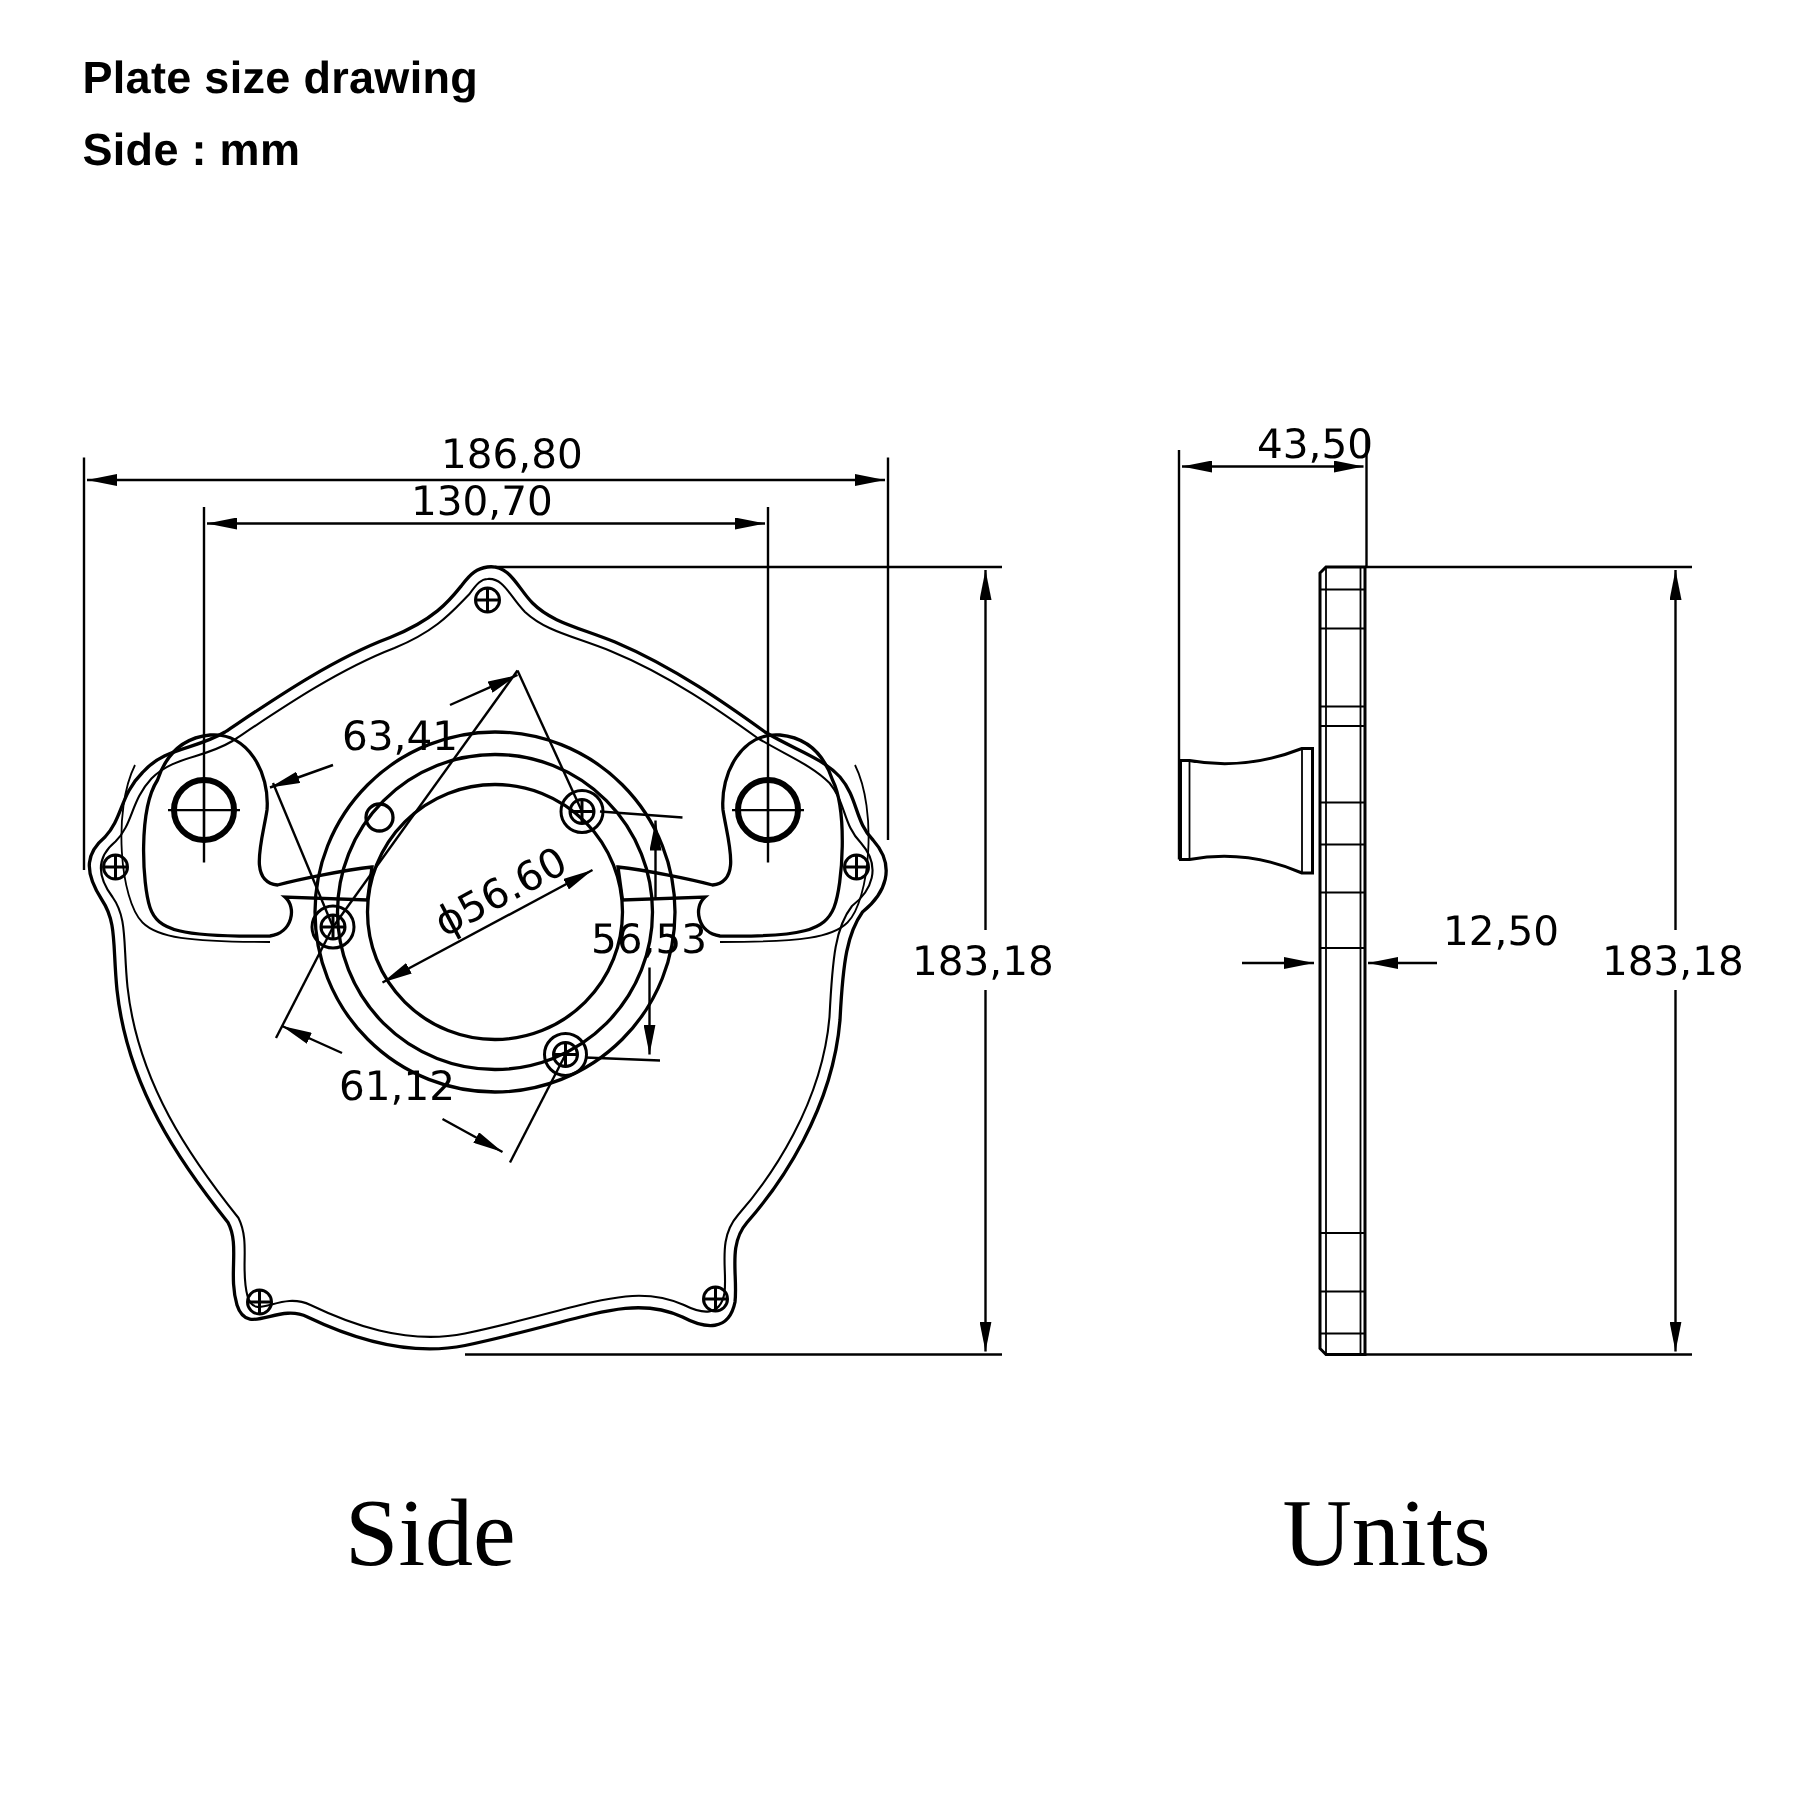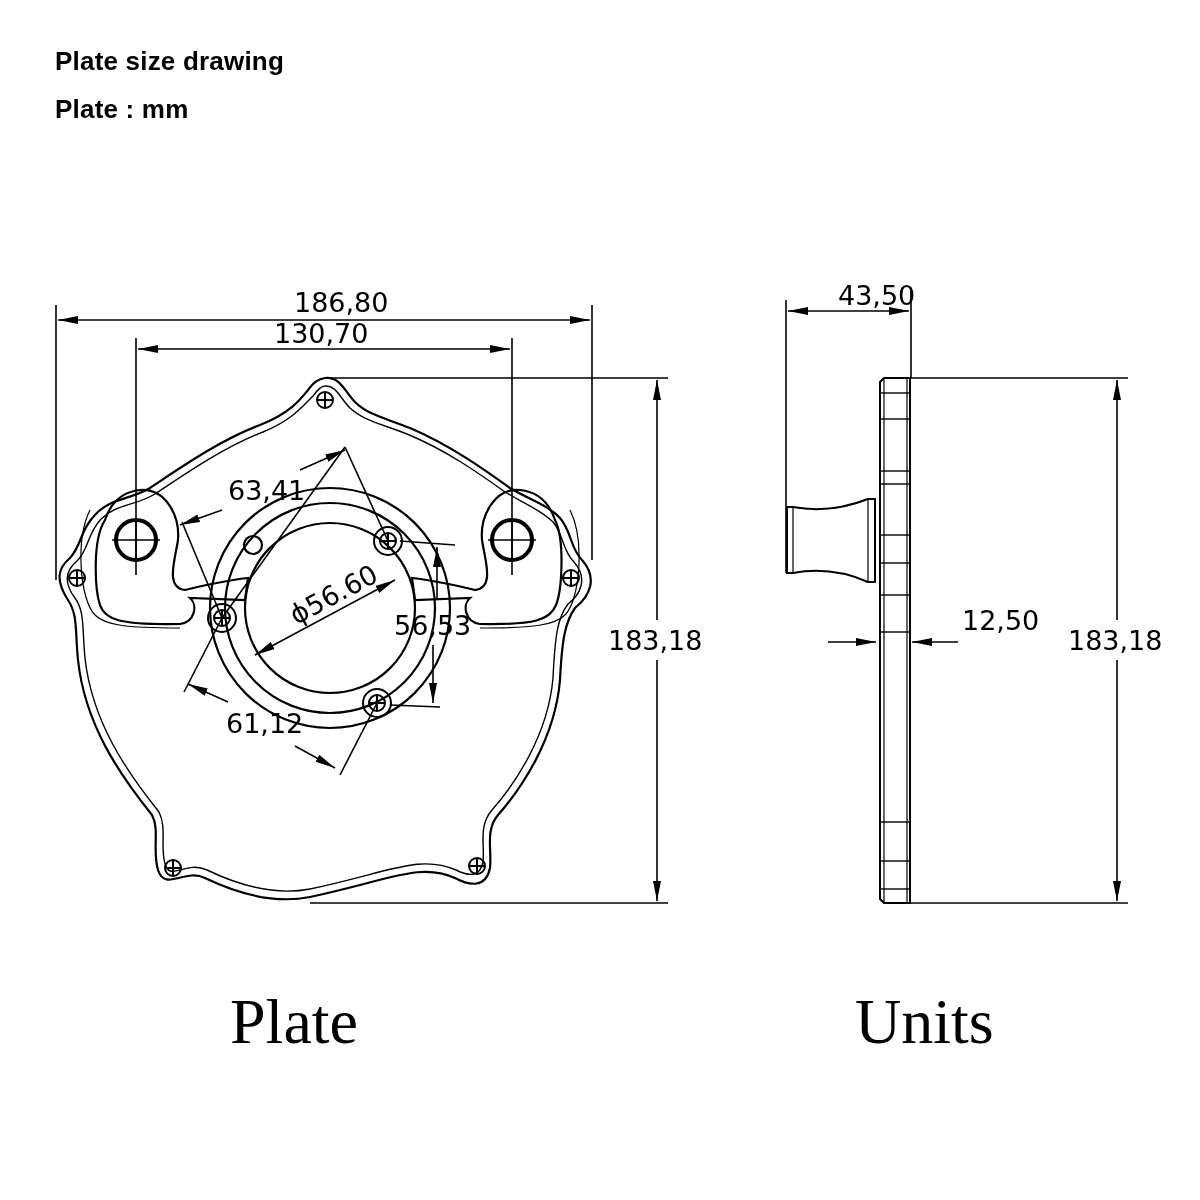--- a/index.html
+++ b/index.html
@@ -1,26 +1,26 @@
 <!DOCTYPE html>
 <html><head>
 <meta charset="utf-8">
 <style>
   html,body{margin:0;padding:0;background:#ffffff;}
   body{width:1200px;height:1200px;position:relative;overflow:hidden;}
-  .title{position:absolute;left:55px;font-family:"Liberation Sans",sans-serif;font-weight:bold;font-size:26px;color:#000;line-height:1;letter-spacing:0.2px;margin-top:10px;}
+  .title{position:absolute;left:55px;font-family:"Liberation Sans",sans-serif;font-weight:bold;font-size:30px;color:#000;line-height:1;letter-spacing:0.2px;}
   svg{position:absolute;left:0;top:0;}
   .dim{font-family:"DejaVu Sans",sans-serif;font-size:27px;fill:#000;}
   .view-label{position:absolute;font-family:"Liberation Serif",serif;font-size:64px;color:#000;line-height:1;}
 </style>
 </head>
 <body>
 
 <div class="title" style="top:38px;">Plate size drawing</div>
-<div class="title" style="top:86px;">Plate : mm</div>
+<div class="title" style="top:86px;">Side : mm</div>
 
 <svg width="1200" height="1200" viewBox="0 0 1200 1200">
   <defs>
     <marker id="arr" viewBox="0 0 20 8" refX="20" refY="4" markerWidth="20" markerHeight="8" orient="auto-start-reverse" markerUnits="userSpaceOnUse">
       <path d="M0,0 L20,4 L0,8 z" fill="#000"></path>
     </marker>
     <g id="crosshole">
       <circle r="8" fill="none" stroke="#000" stroke-width="2"></circle>
       <line x1="-8" y1="0" x2="8" y2="0" stroke="#000" stroke-width="2"></line>
       <line x1="0" y1="-8" x2="0" y2="8" stroke="#000" stroke-width="2"></line>
@@ -200,14 +200,14 @@
       <line x1="1117" y1="380" x2="1117" y2="620" marker-start="url(#arr)"></line>
       <line x1="1117" y1="660" x2="1117" y2="901" marker-end="url(#arr)"></line>
     </g>
 
     <text class="dim" x="838" y="305" stroke="none">43,50</text>
     <text class="dim" x="962" y="630" stroke="none">12,50</text>
     <text class="dim" x="1068" y="650" stroke="none">183,18</text>
   </g>
 </svg>
 
-<div class="view-label" style="left:230px;top:990px;">Plate</div>
+<div class="view-label" style="left:230px;top:990px;">Side</div>
 <div class="view-label" style="left:855px;top:990px;">Units</div>
 
 </body></html>

